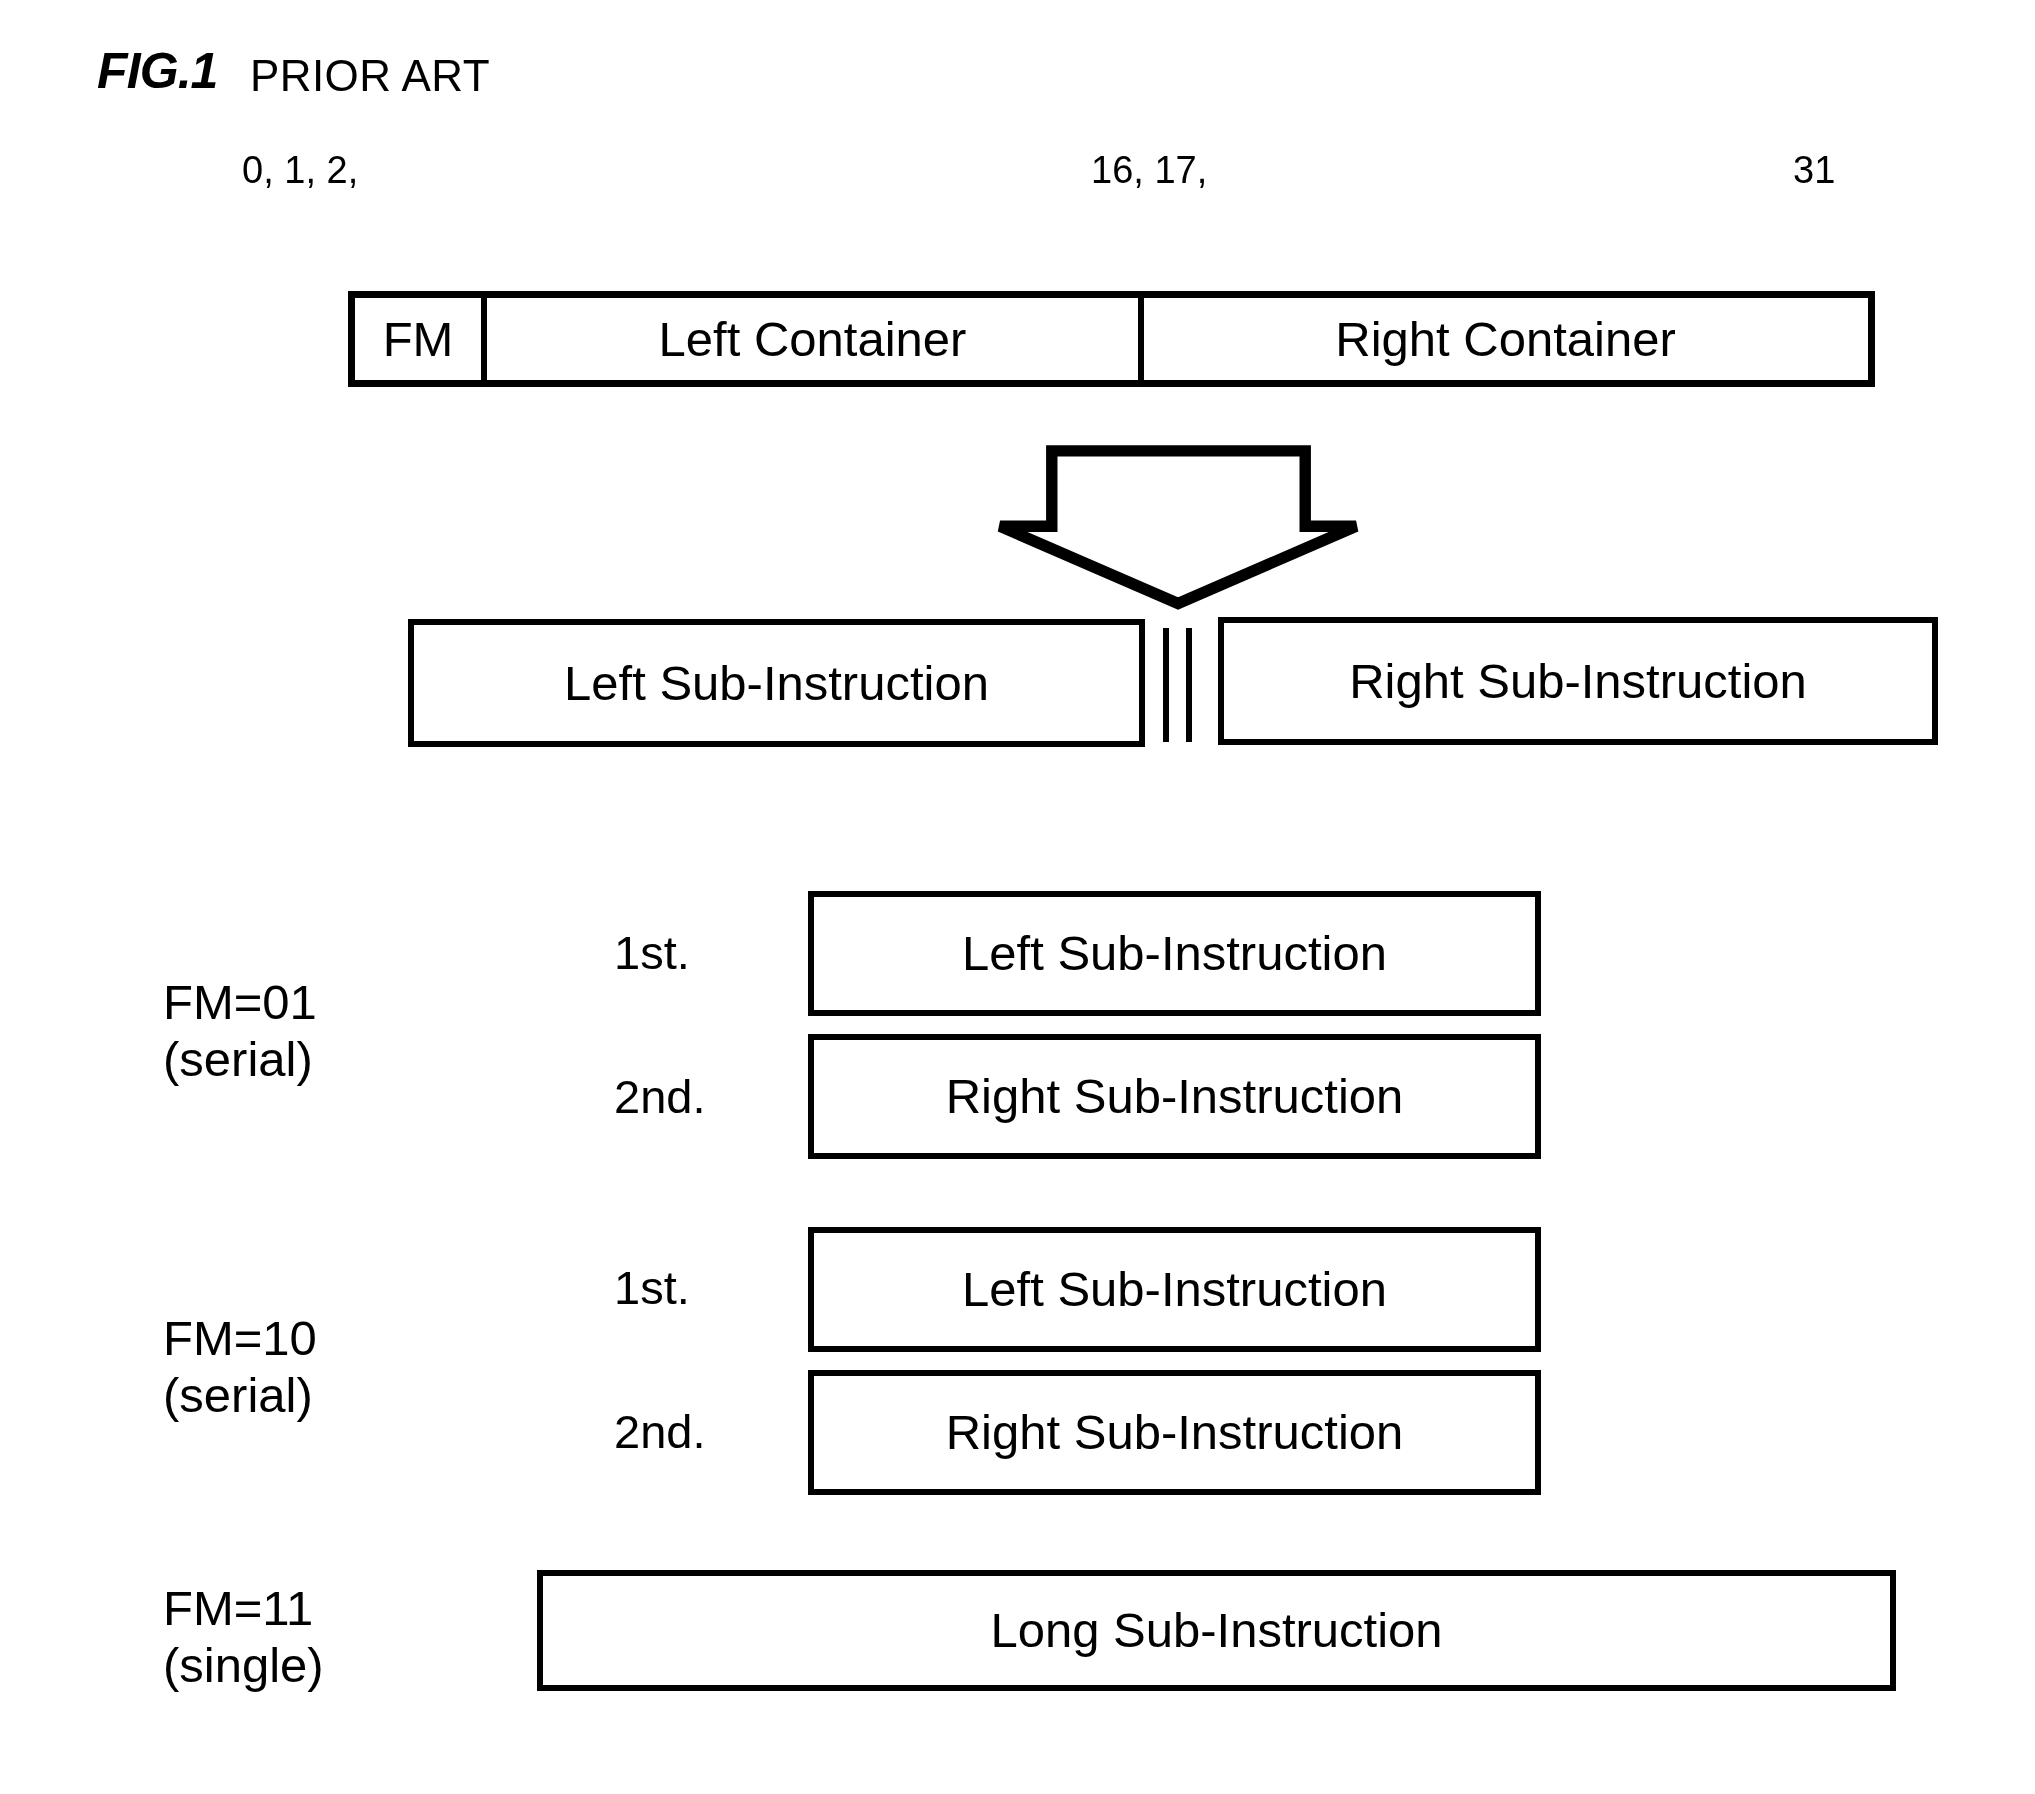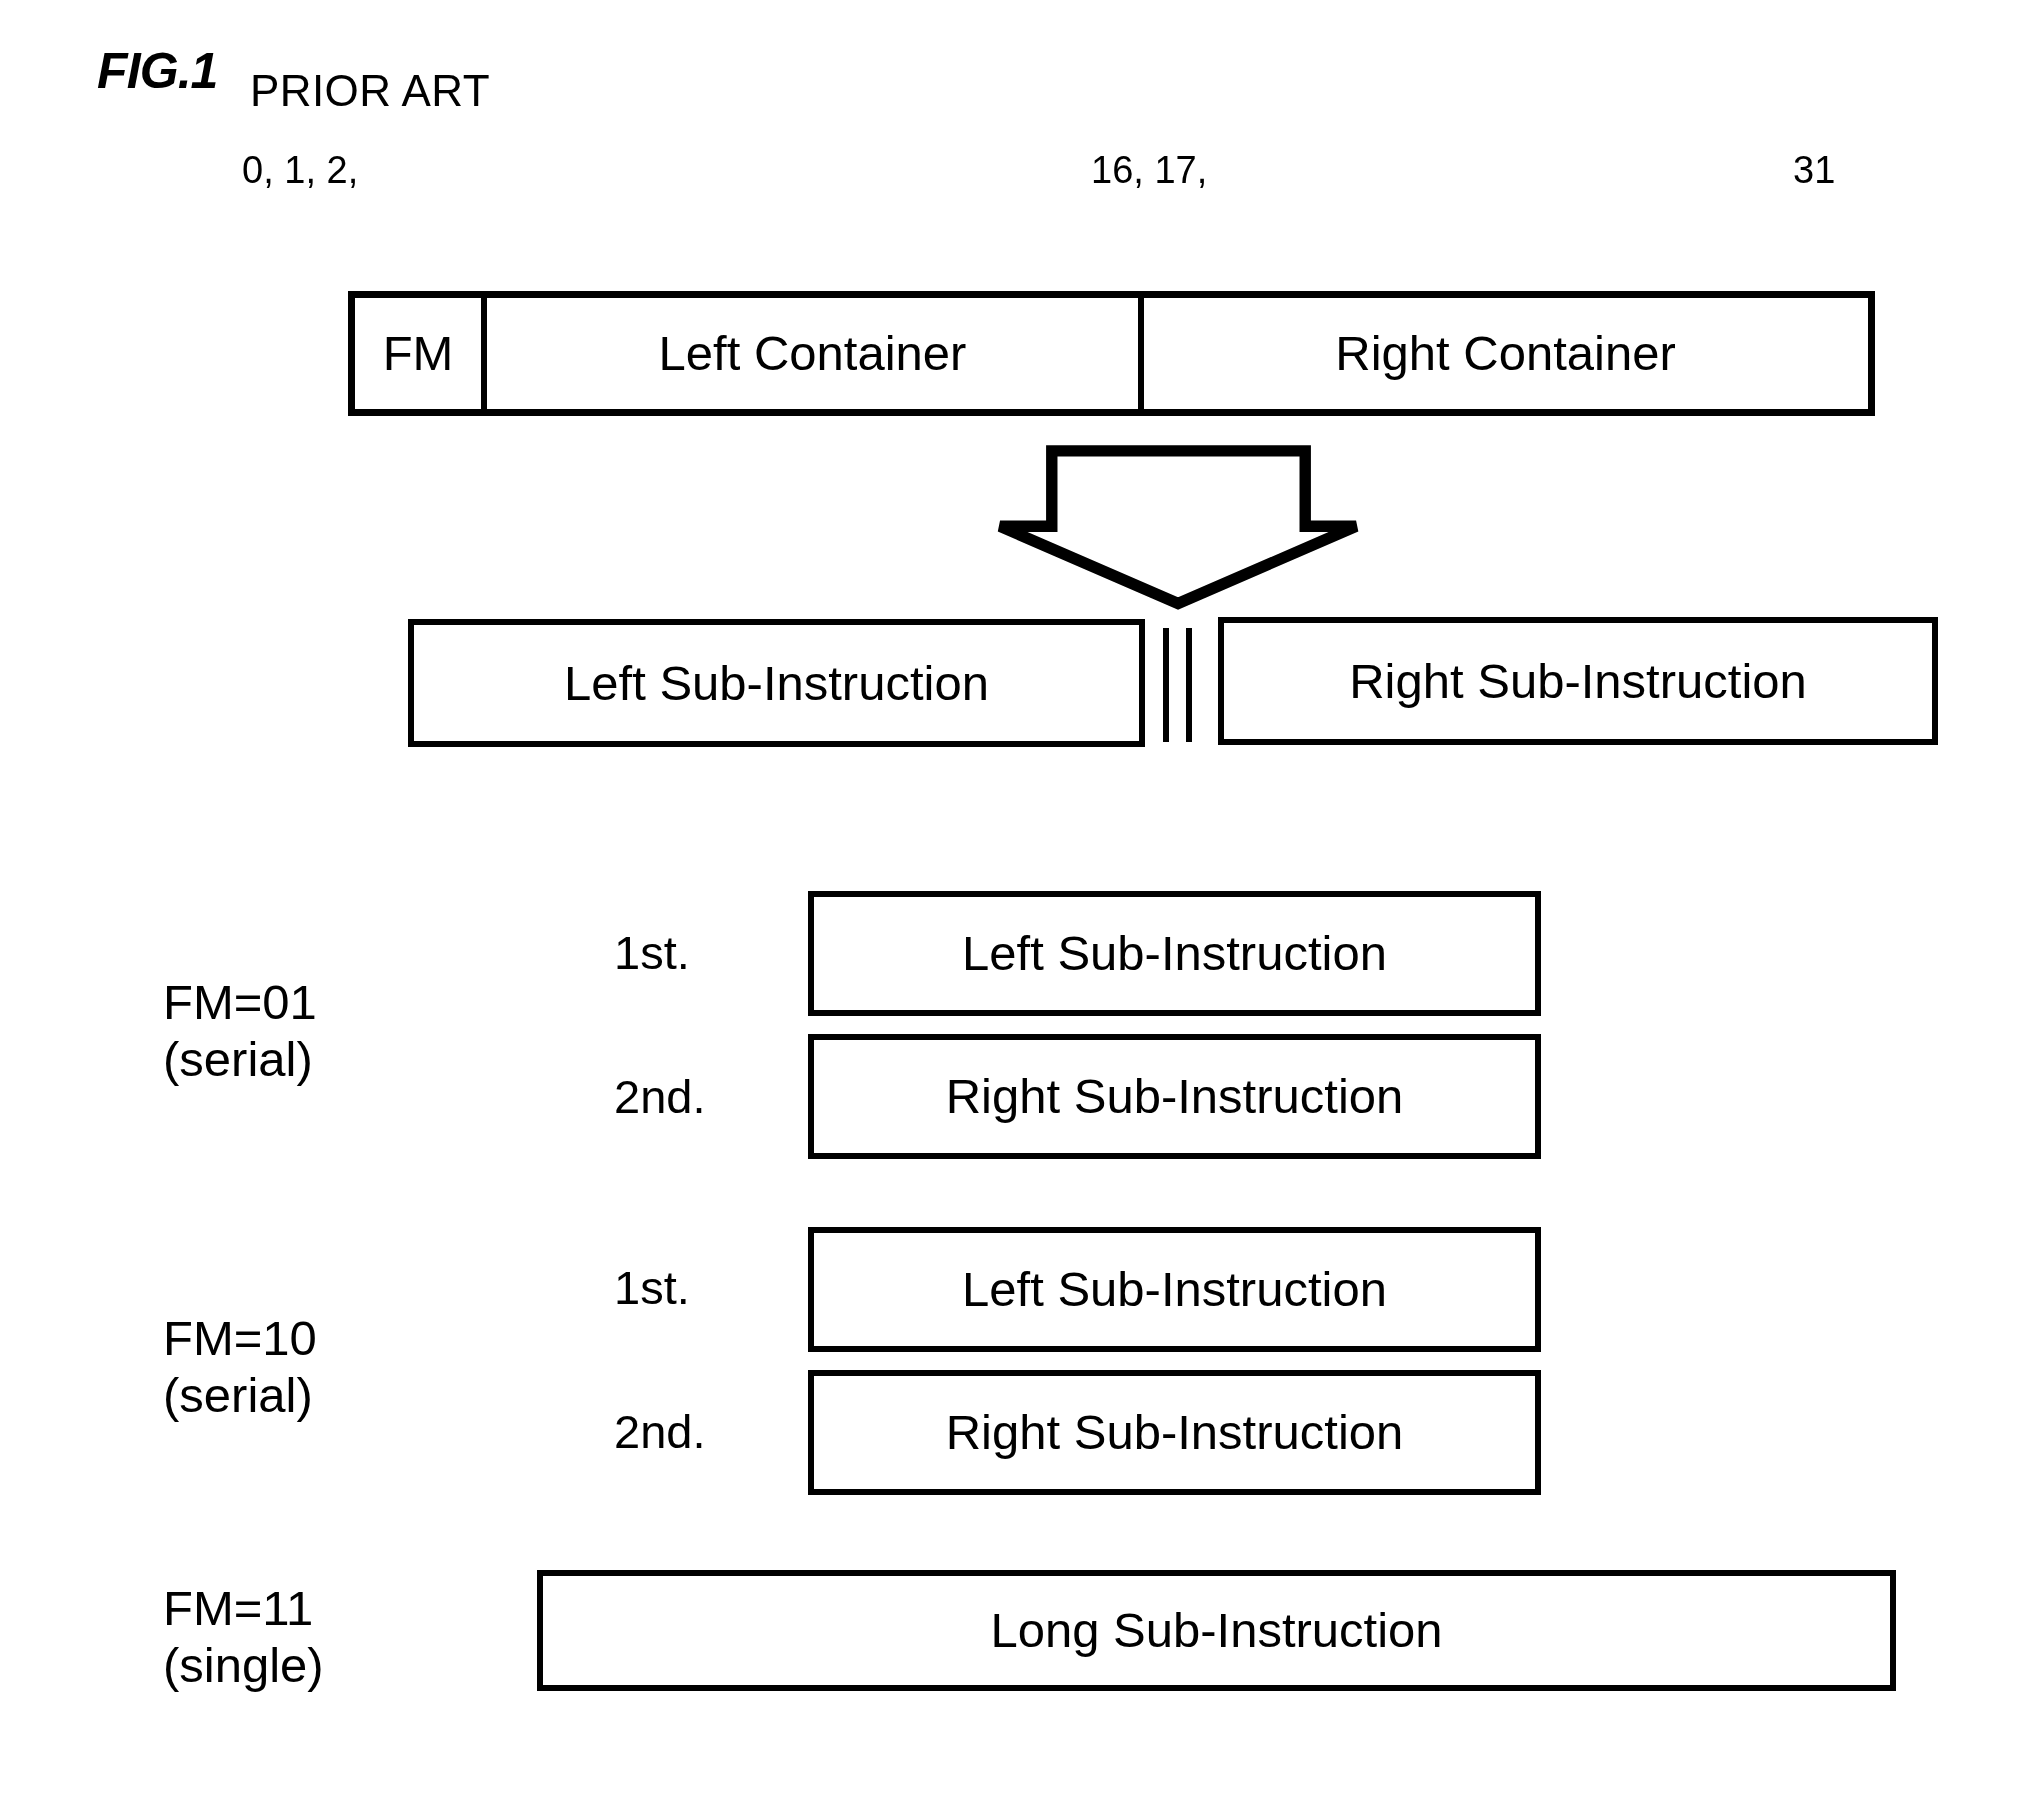--- a/index.html
+++ b/index.html
@@ -28,21 +28,21 @@
     top: 42px;
     font-size: 50px;
     font-style: italic;
     font-weight: bold;
     letter-spacing: -0.9px;
     white-space: nowrap;
   }
   .fig-subtitle {
     position: absolute;
     left: 250px;
-    top: 66px;
+    top: 51px;
     font-size: 44px;
     font-weight: normal;
     letter-spacing: 0.4px;
     white-space: nowrap;
   }
 
   
   .bitlabel {
     position: absolute;
     font-size: 38px;
@@ -67,21 +67,21 @@
     font-size: 49px;
     line-height: 1;
     white-space: nowrap;
   }
 
   
   #word-box {
     left: 348px;
     top: 291px;
     width: 1527px;
-    height: 125px;
+    height: 96px;
     border-width: 7px;
   }
   .word-cell {
     position: absolute;
     top: 0;
     bottom: 0;
     display: flex;
     align-items: center;
     justify-content: center;
     box-sizing: border-box;

